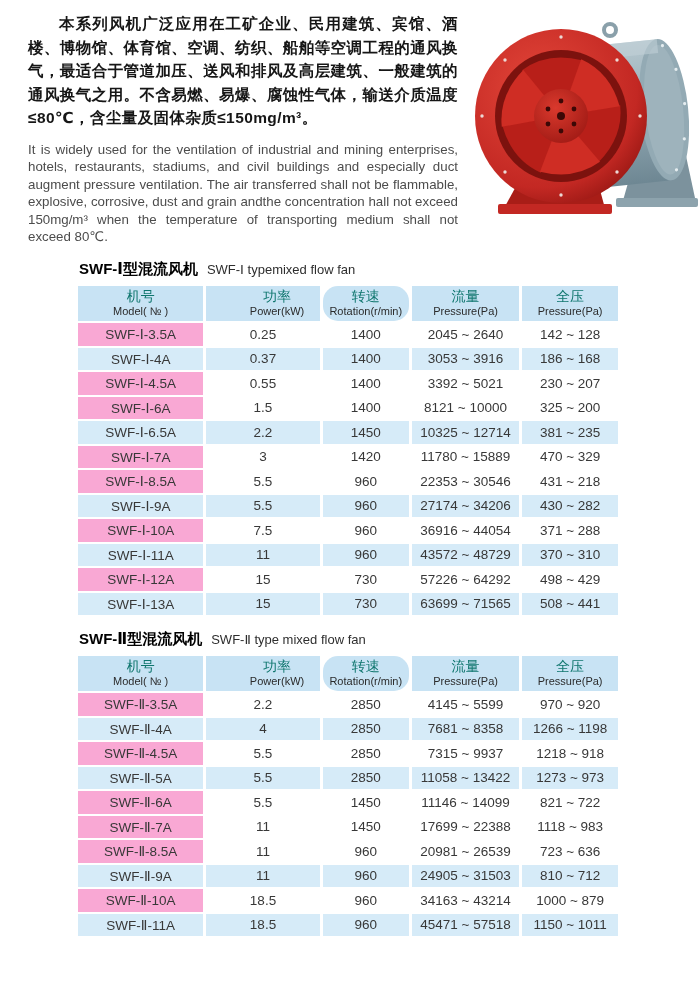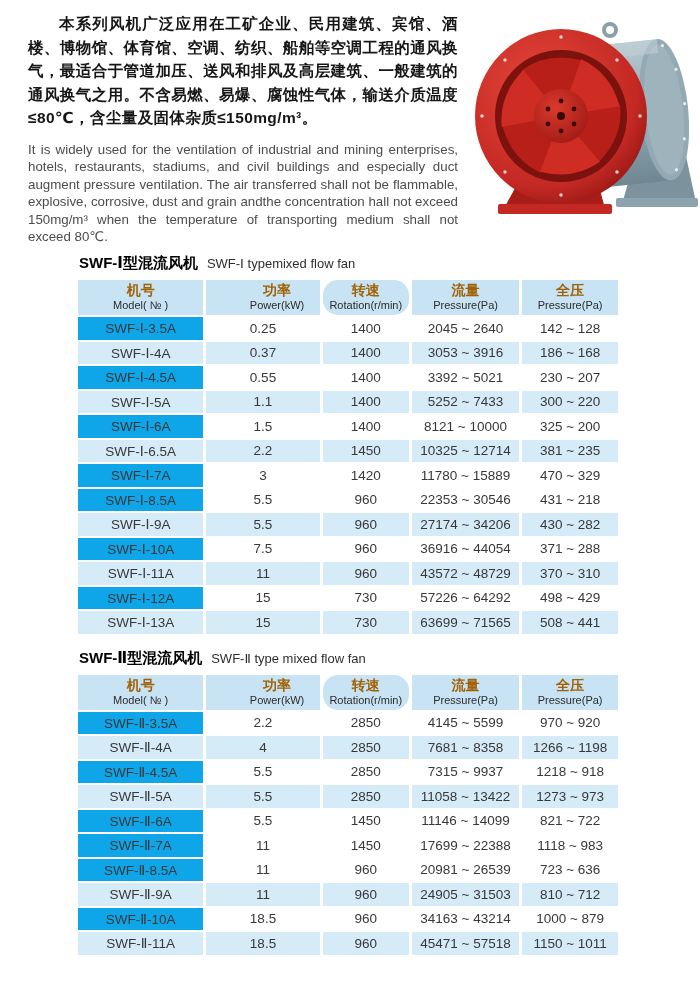--- a/index.html
+++ b/index.html
@@ -19,47 +19,47 @@
     letter-spacing:.4px;
   }
   .intro-en{
     margin:11px 0 0 0;font-size:13.3px;color:#4c4c4c;
     line-height:17.6px;text-align:justify;
   }
   .photo{position:absolute;right:2px;top:6px;width:234px;height:214px;}
 
   
   .table-block{margin-left:78px;width:546px;}
-  .tb1{margin-top:8px;}
+  .tb1{margin-top:14px;}
   .tb2{margin-top:13px;}
   .tbl-title{margin:0 0 5px 1px;white-space:nowrap;}
   .t-zh{font-size:15px;font-weight:bold;color:#000;}
   .t-en{font-size:13px;color:#2e2e2e;margin-left:9px;}
 
   table.spec{
     border-collapse:separate;border-spacing:3px 2px;
     width:546px;table-layout:fixed;margin-left:-3px;
   }
   table.spec th{
     background:#c8e3f4;padding:2px 0 3px 0;vertical-align:middle;
     font-weight:normal;
   }
   table.spec th:nth-child(1){width:25.0%;}
   table.spec th:nth-child(2){width:17.3%;padding-left:28px;}
   table.spec th:nth-child(3){width:17.2%;border-radius:15px;}
   table.spec th:nth-child(4){width:21.4%;}
   table.spec th:nth-child(5){width:19.1%;}
-  .h-zh{color:#a16207;font-weight:bold;font-size:14px;line-height:17px;}
+  .h-zh{color:#0f766e;font-weight:normal;font-size:14px;line-height:17px;}
   .h-en{color:#2b2b2b;font-size:11px;line-height:13px;}
   table.spec td{
     height:20.5px;text-align:center;vertical-align:middle;
     font-size:13.5px;color:#383838;background:#ffffff;
     white-space:nowrap;overflow:hidden;
   }
-  table.spec td.model{background:#0ea5e9;}
+  table.spec td.model{background:#f9a8d4;}
   table.spec tr.alt td{background:#d6ebf8;}
 </style>
 </head>
 <body>
 
 <div class="page">
 
   <div class="top-section">
     <div class="intro">
       <p class="intro-zh">本系列风机广泛应用在工矿企业、民用建筑、宾馆、酒楼、博物馆、体育馆、空调、纺织、船舶等空调工程的通风换气，最适合于管道加压、送风和排风及高层建筑、一般建筑的通风换气之用。不含易燃、易爆、腐蚀性气体，输送介质温度≤80℃，含尘量及固体杂质≤150mg/m³。</p>
@@ -189,27 +189,20 @@
             <td>3053 ~ 3916</td>
             <td>186 ~ 168</td>
           </tr>
           <tr>
             <td class="model">SWF-Ⅰ-4.5A</td>
             <td>0.55</td>
             <td>1400</td>
             <td>3392 ~ 5021</td>
             <td>230 ~ 207</td>
           </tr>
-          <tr class="alt">
-            <td class="model">SWF-Ⅰ-5A</td>
-            <td>1.1</td>
-            <td>1400</td>
-            <td>5252 ~ 7433</td>
-            <td>300 ~ 220</td>
-          </tr>
           <tr>
             <td class="model">SWF-Ⅰ-6A</td>
             <td>1.5</td>
             <td>1400</td>
             <td>8121 ~ 10000</td>
             <td>325 ~ 200</td>
           </tr>
           <tr class="alt">
             <td class="model">SWF-Ⅰ-6.5A</td>
             <td>2.2</td>

